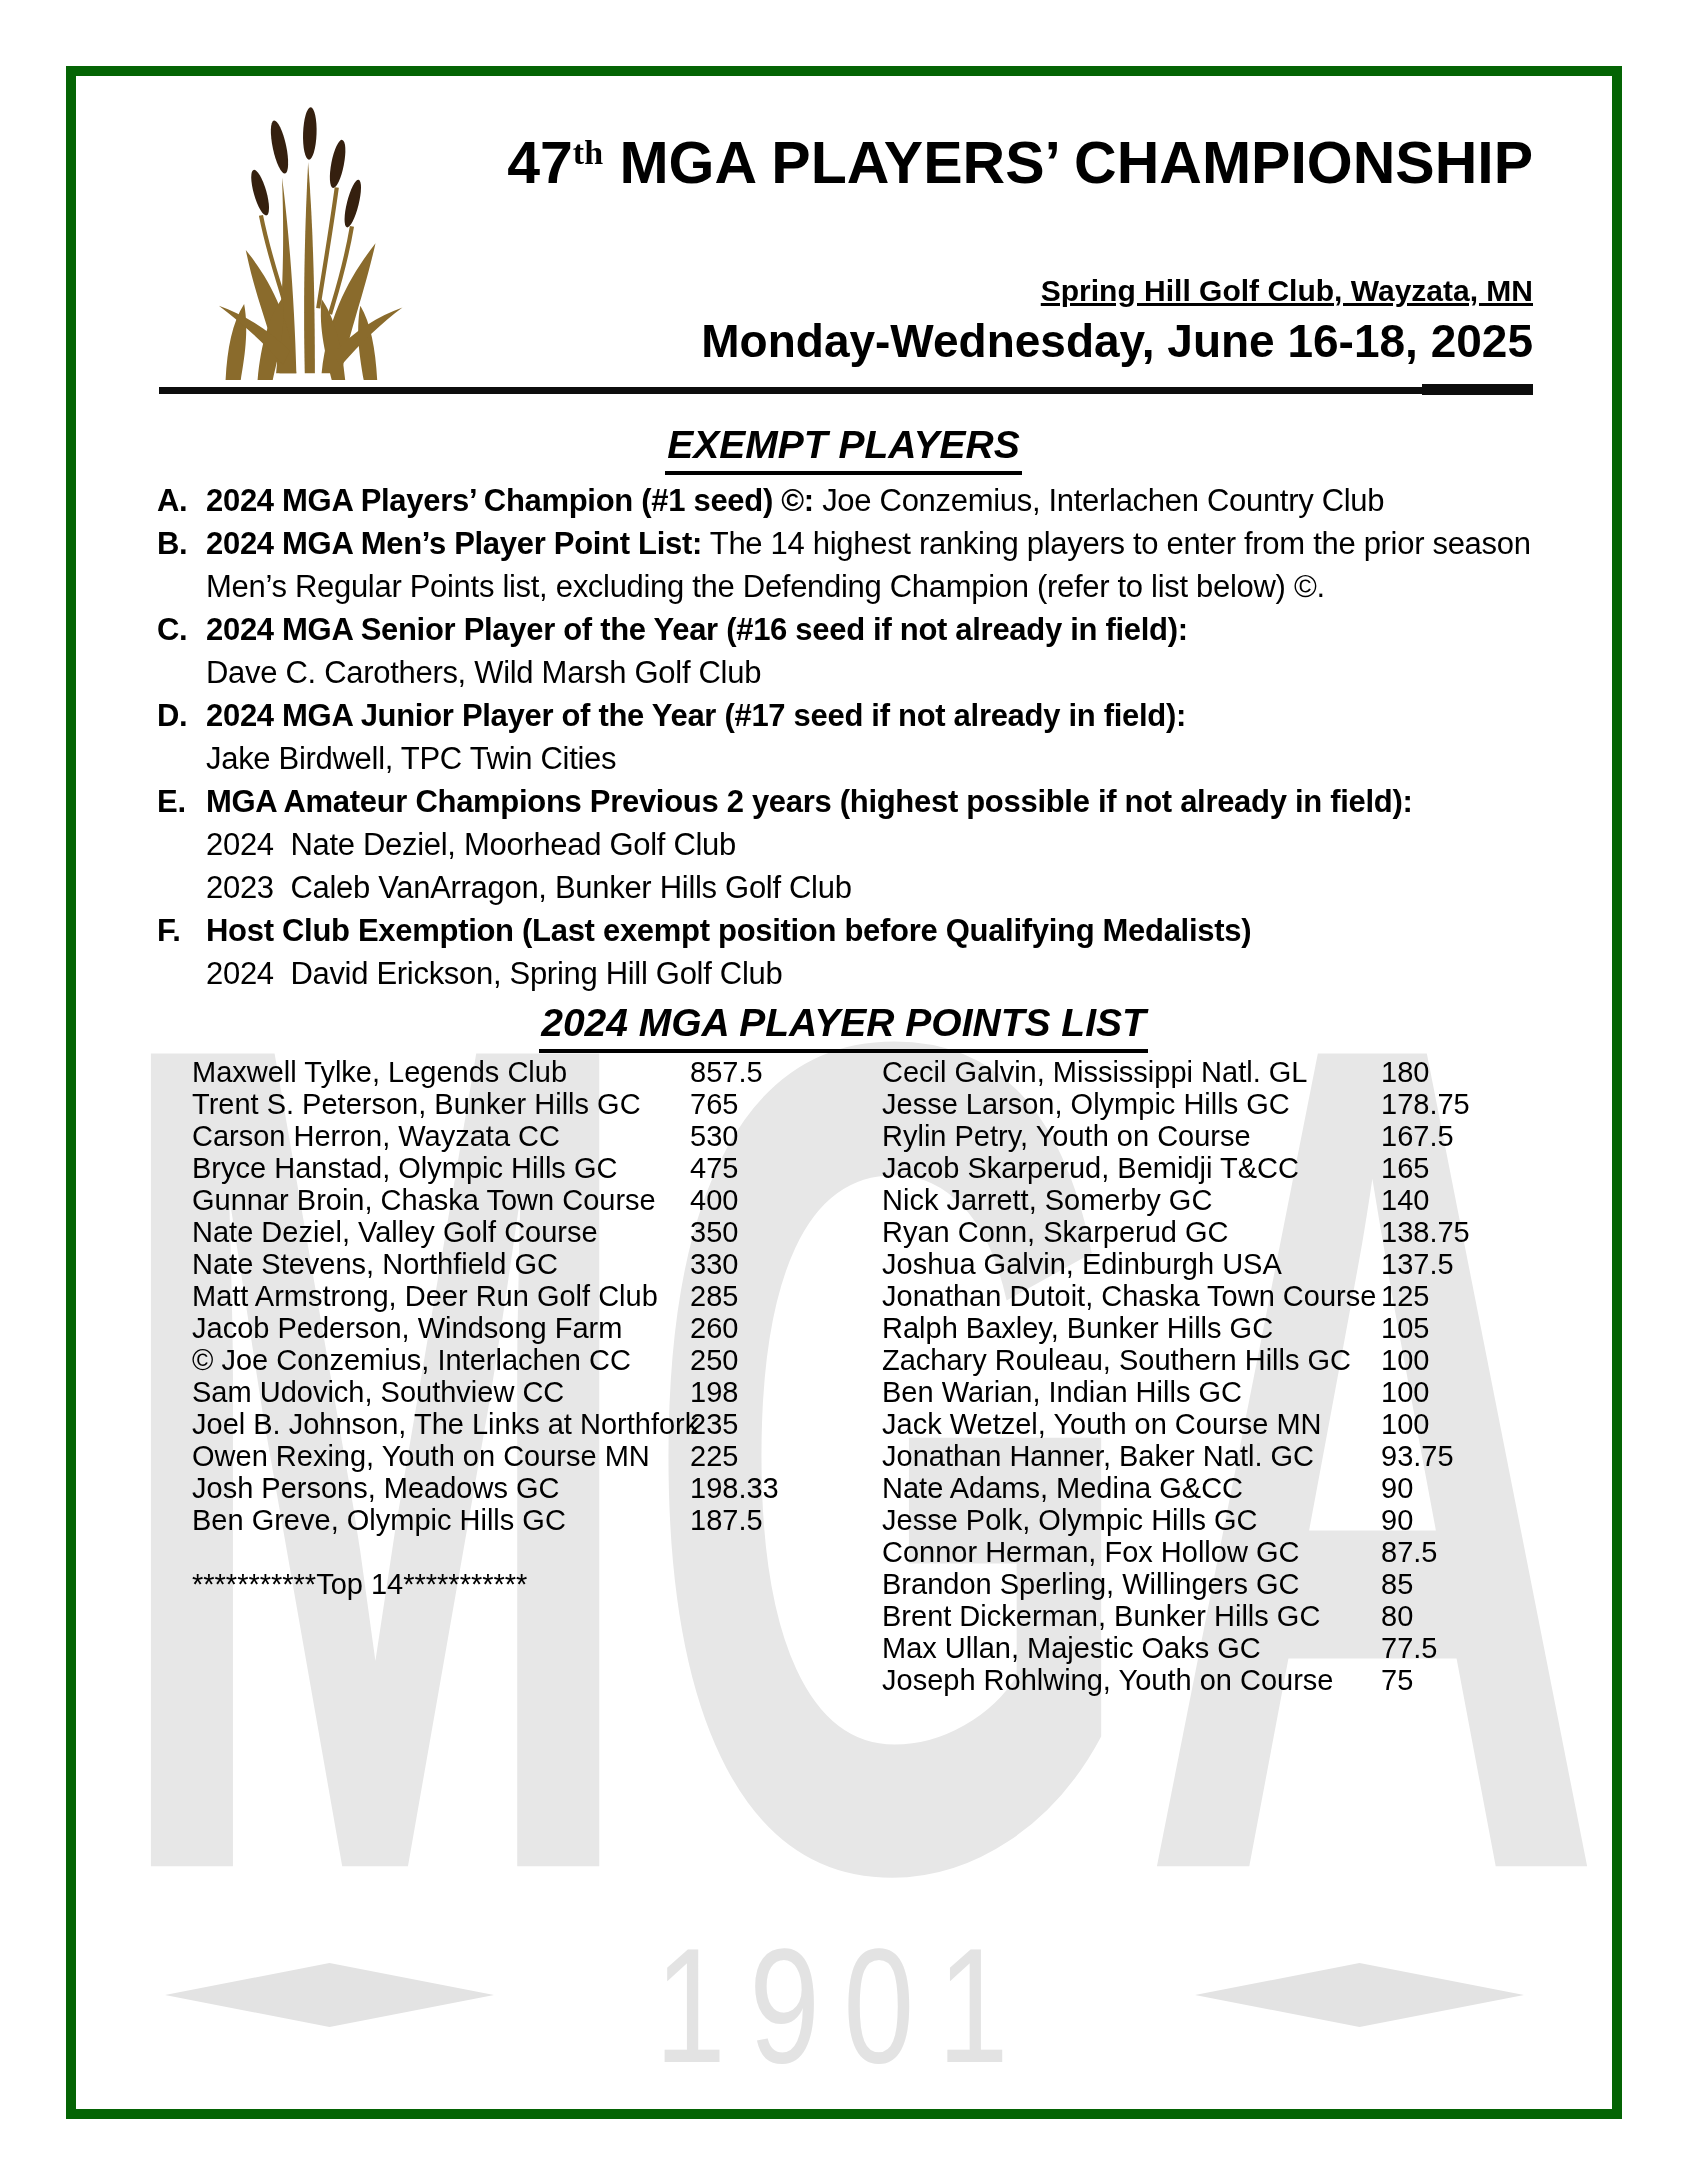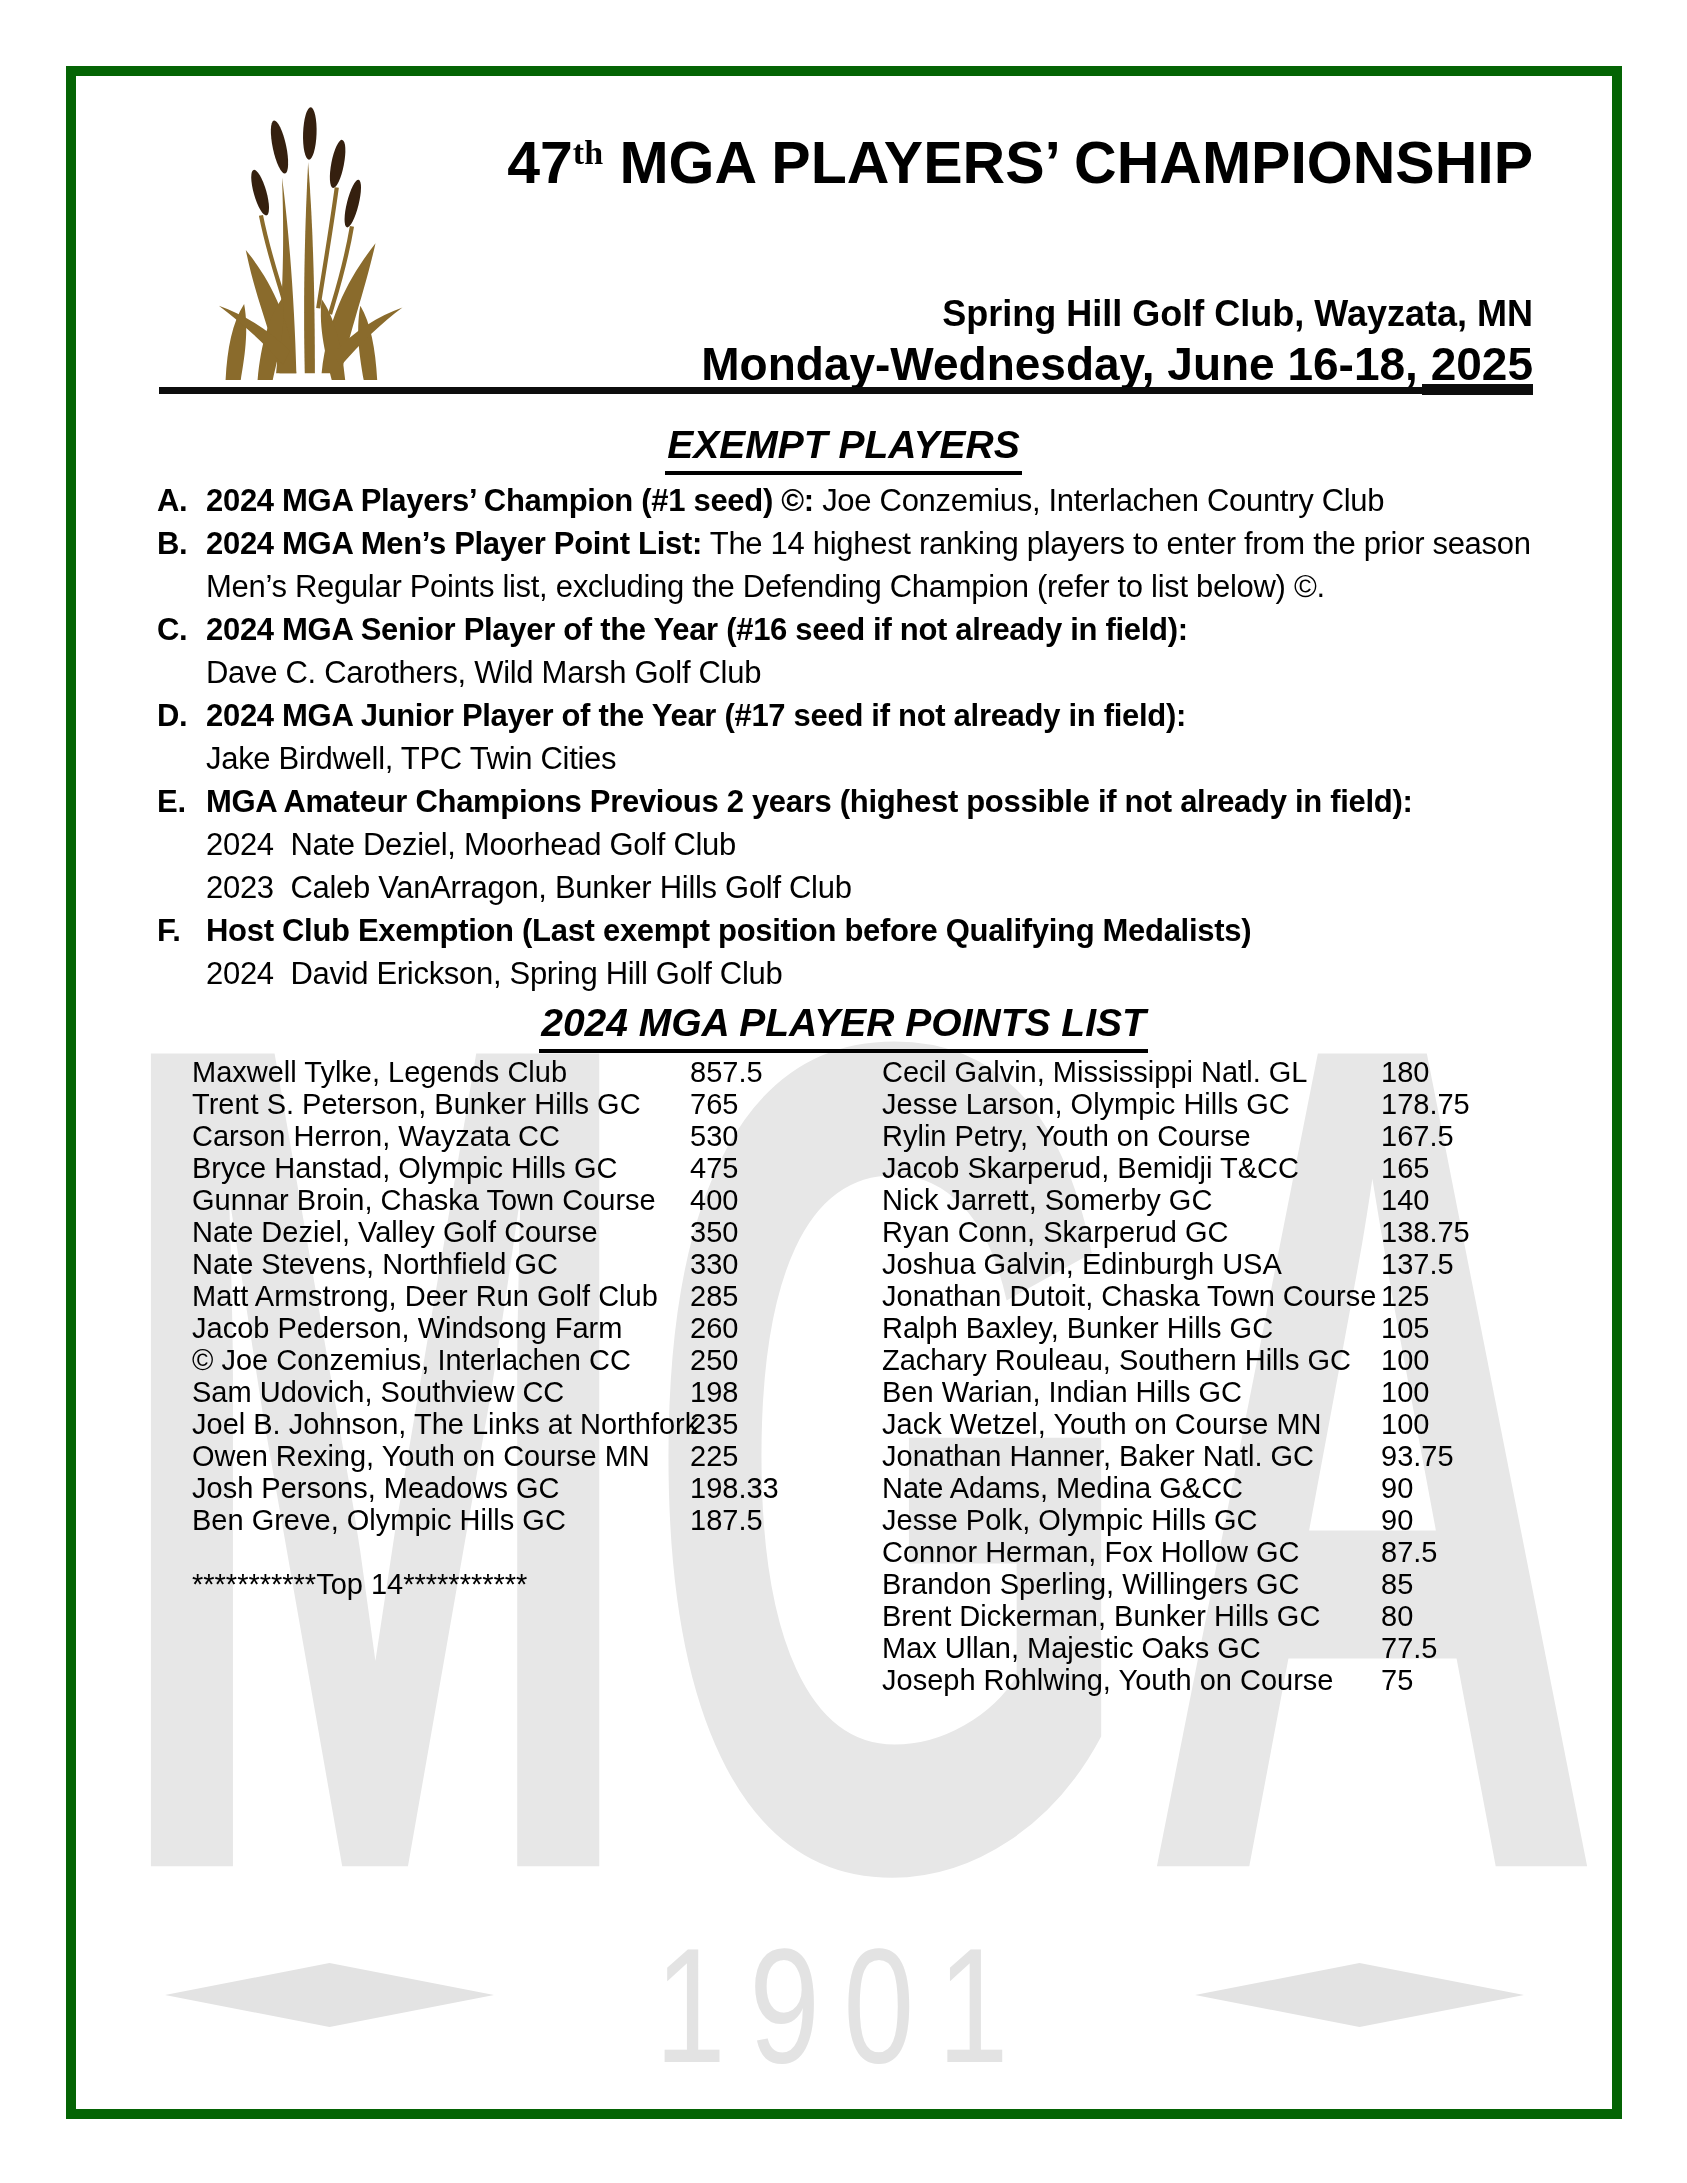--- a/index.html
+++ b/index.html
@@ -33,21 +33,21 @@
   
   .content { position:absolute; inset:0; z-index:2; }
   
   .logo { position:absolute; left:202px; top:93px; width:219px; height:287px; }
   .header-text {
     position:absolute; left:396px; top:120px; width:1137px;
     text-align:right; font-weight:bold;
   }
   .title-line { font-size:59px; line-height:66px; white-space:nowrap; }
   .title-sup  { font-size:34px; vertical-align:18.6px;font-family:Liberation Serif, serif; }
-  .venue-line { font-size:36px; line-height:51px; margin-top:92px; white-space:nowrap; }
+  .venue-line { font-size:30px; line-height:51px; margin-top:69px; white-space:nowrap;text-decoration:underline; }
   .date-line  { font-size:46px; line-height:51px; white-space:nowrap; }
   .header-rule         { position:absolute; left:159px; top:387px; width:1374px; height:6.7px;  background:#0d0d0d; }
   .header-rule-overlay { position:absolute; left:1422px; top:384px; width:111px; height:11px; background:#0d0d0d; }
   
   .section-heading {
     position:absolute; left:0; width:100%; text-align:center;
     font-style:italic; font-weight:bold; font-size:39px; line-height:46px;
   }
   .section-heading .u { display:inline-block; border-bottom:4.2px solid #000; padding:0 2.5px 2.5px 2.5px; }
   #exempt-heading { top:422px; }

